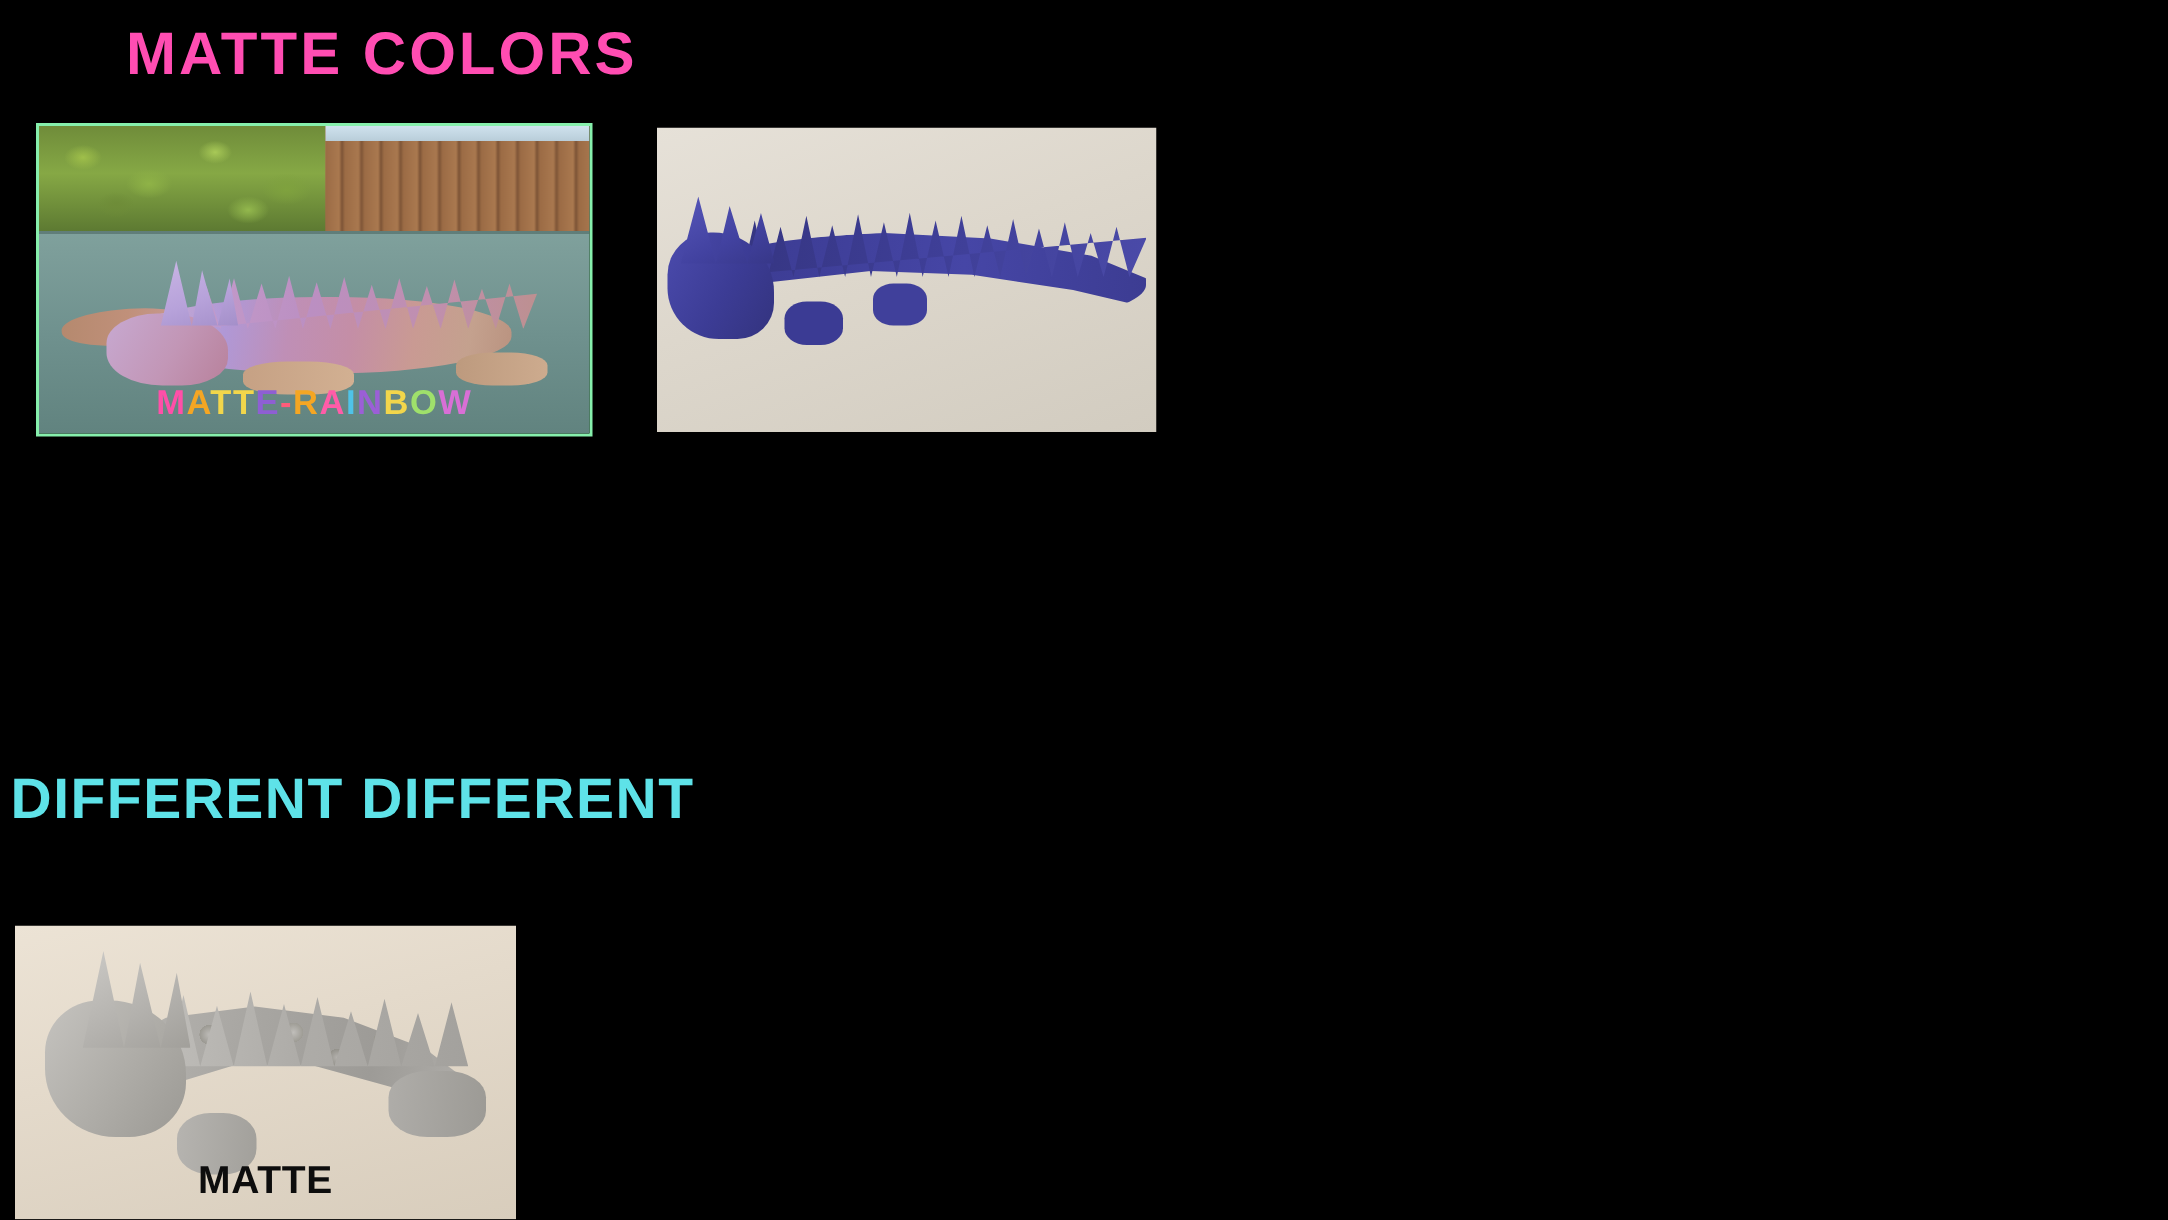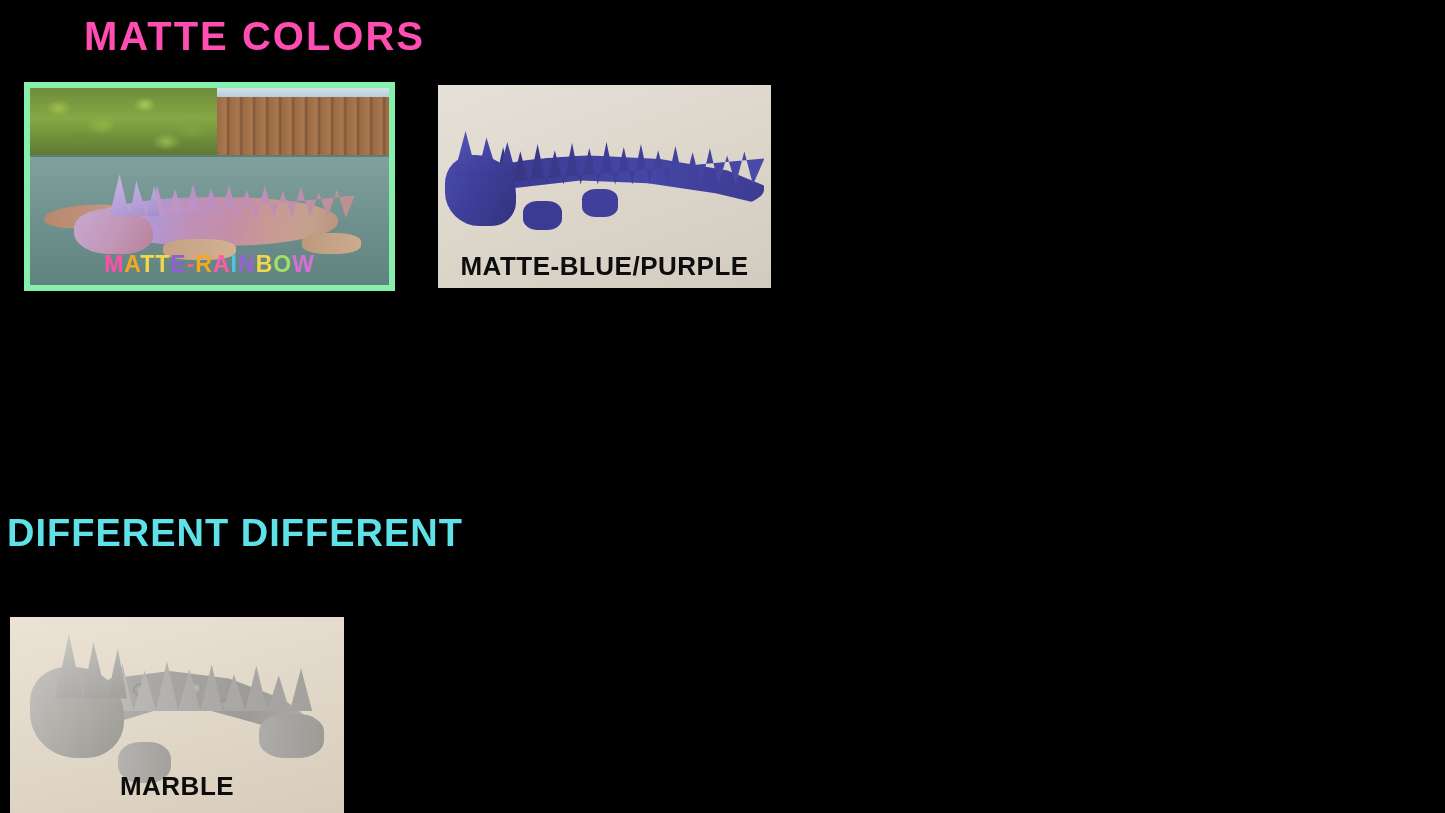--- a/index.html
+++ b/index.html
@@ -46,21 +46,21 @@
   .caption {
     position:absolute;
     left:0; right:0;
     text-align:center;
     font-weight:bold;
     white-space:nowrap;
     line-height:1;
   }
 
   
-  #card-rainbow { left:24px; top:82px; width:371px; height:209px; border:6px solid #86efac; }
+  #card-rainbow { left:24px; top:82px; width:371px; height:209px; border:2px solid #86efac; }
   #card-rainbow .photo {
     background:
       
       linear-gradient(180deg,
         #7fa39f 0%, #86aaa4 18%, #7d9e9a 40%,
         #6f918e 68%, #61837f 100%);
   }
   .foliage {
     position:absolute; left:0; top:0; width:100%; height:34%;
     background:
@@ -264,33 +264,32 @@
     <div class="photo">
       <div class="dragon-blue">
         <div class="db-arc"></div>
         <div class="db-spikes"></div>
         <div class="db-head"></div>
         <div class="db-horn"></div>
         <div class="db-leg"></div>
         <div class="db-leg2"></div>
       </div>
     </div>
-    <div class="caption">MATTE-BLUE/PURPLE</div>
   </div>
 
   <div class="heading" id="something-different-heading">DIFFERENT DIFFERENT</div>
 
   <div class="card" id="card-marble">
     <div class="photo">
       <div class="dragon-marble">
         <div class="dm-arc"></div>
         <div class="dm-bumps"></div>
         <div class="dm-spikes"></div>
         <div class="dm-tail"></div>
         <div class="dm-head"></div>
         <div class="dm-horn"></div>
         <div class="dm-foot"></div>
       </div>
     </div>
-    <div class="caption">MARBLE</div>
+    <div class="caption">MATTE</div>
   </div>
 
 </div>
 
 </body></html>

